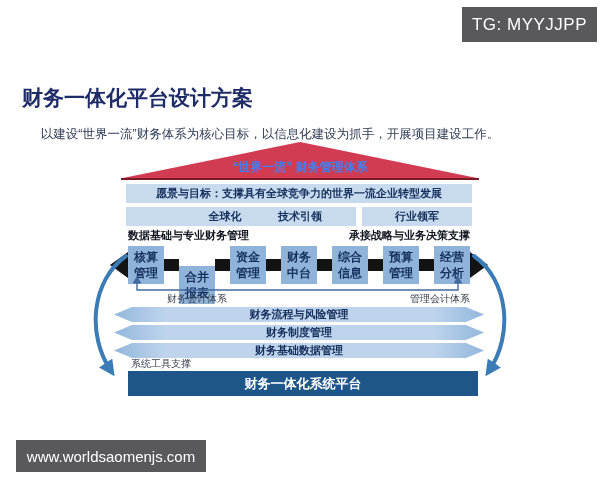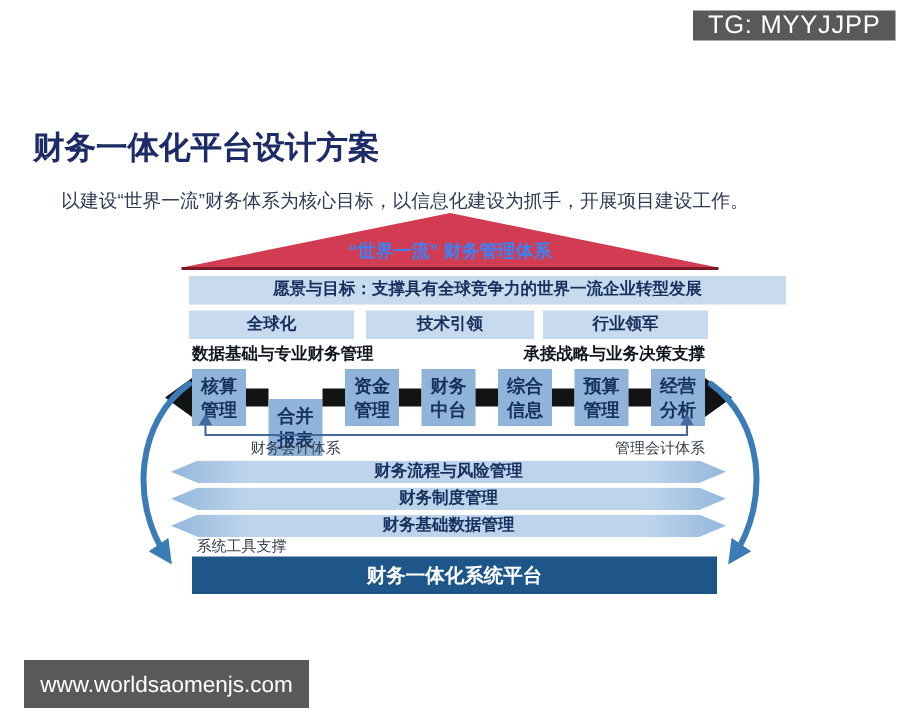--- a/index.html
+++ b/index.html
@@ -3,43 +3,43 @@
 <meta charset="utf-8">
 <style>
   html,body{margin:0;padding:0;background:#fff;}
   .stage{
     position:relative;width:600px;height:480px;background:#ffffff;overflow:hidden;
     font-family:"Liberation Sans","DejaVu Sans",sans-serif;
   }
   .abs{position:absolute;}
 
   
-  .tg-box{left:462px;top:7px;width:135px;height:20px;background:#59595b;color:#fff;
+  .tg-box{left:462px;top:7px;width:135px;height:35px;background:#59595b;color:#fff;
     font-size:17px;display:flex;align-items:center;justify-content:center;letter-spacing:.5px;}
   .url-box{left:16px;top:440px;width:190px;height:32px;background:#59595b;color:#fff;
     font-size:15px;display:flex;align-items:center;justify-content:center;}
 
   
   .page-title{left:22px;top:84px;font-size:21px;font-weight:bold;color:#1d2b66;}
   .page-subtitle{left:30px;top:126px;width:480px;text-align:center;font-size:12.5px;color:#2e3a54;}
 
   
   .roof-tri{left:123px;top:142px;width:0;height:0;
     border-left:177px solid transparent;border-right:177px solid transparent;
     border-bottom:36px solid #d23c52;}
   .roof-base{left:121px;top:178px;width:358px;height:2px;background:#7d1826;}
   .roof-label{left:123px;top:159px;width:354px;text-align:center;color:#3b82f6;
     font-size:12px;font-weight:bold;}
 
   
-  .vision-bar{left:126px;top:184px;width:398px;height:19px;background:#c7daee;
+  .vision-bar{left:126px;top:184px;width:346px;height:19px;background:#c7daee;
     color:#16305e;font-size:11px;font-weight:bold;text-align:center;line-height:19px;}
   .pillar{top:207px;height:19px;background:#c7daee;color:#16305e;font-size:11px;
     font-weight:bold;text-align:center;line-height:19px;}
-  .pillar-1{left:126px;width:110px;}
+  .pillar-1{left:126px;width:110px;padding-left:44px;}
   .pillar-2{left:244px;width:112px;}
   .pillar-3{left:362px;width:110px;}
 
   
   .sec-label{top:228px;font-size:11px;font-weight:bold;color:#10151f;}
   .sec-left{left:128px;}
   .sec-right{right:130px;}
 
   
   .module{top:246px;width:36px;height:38px;background:#8fb3d9;color:#16305e;

